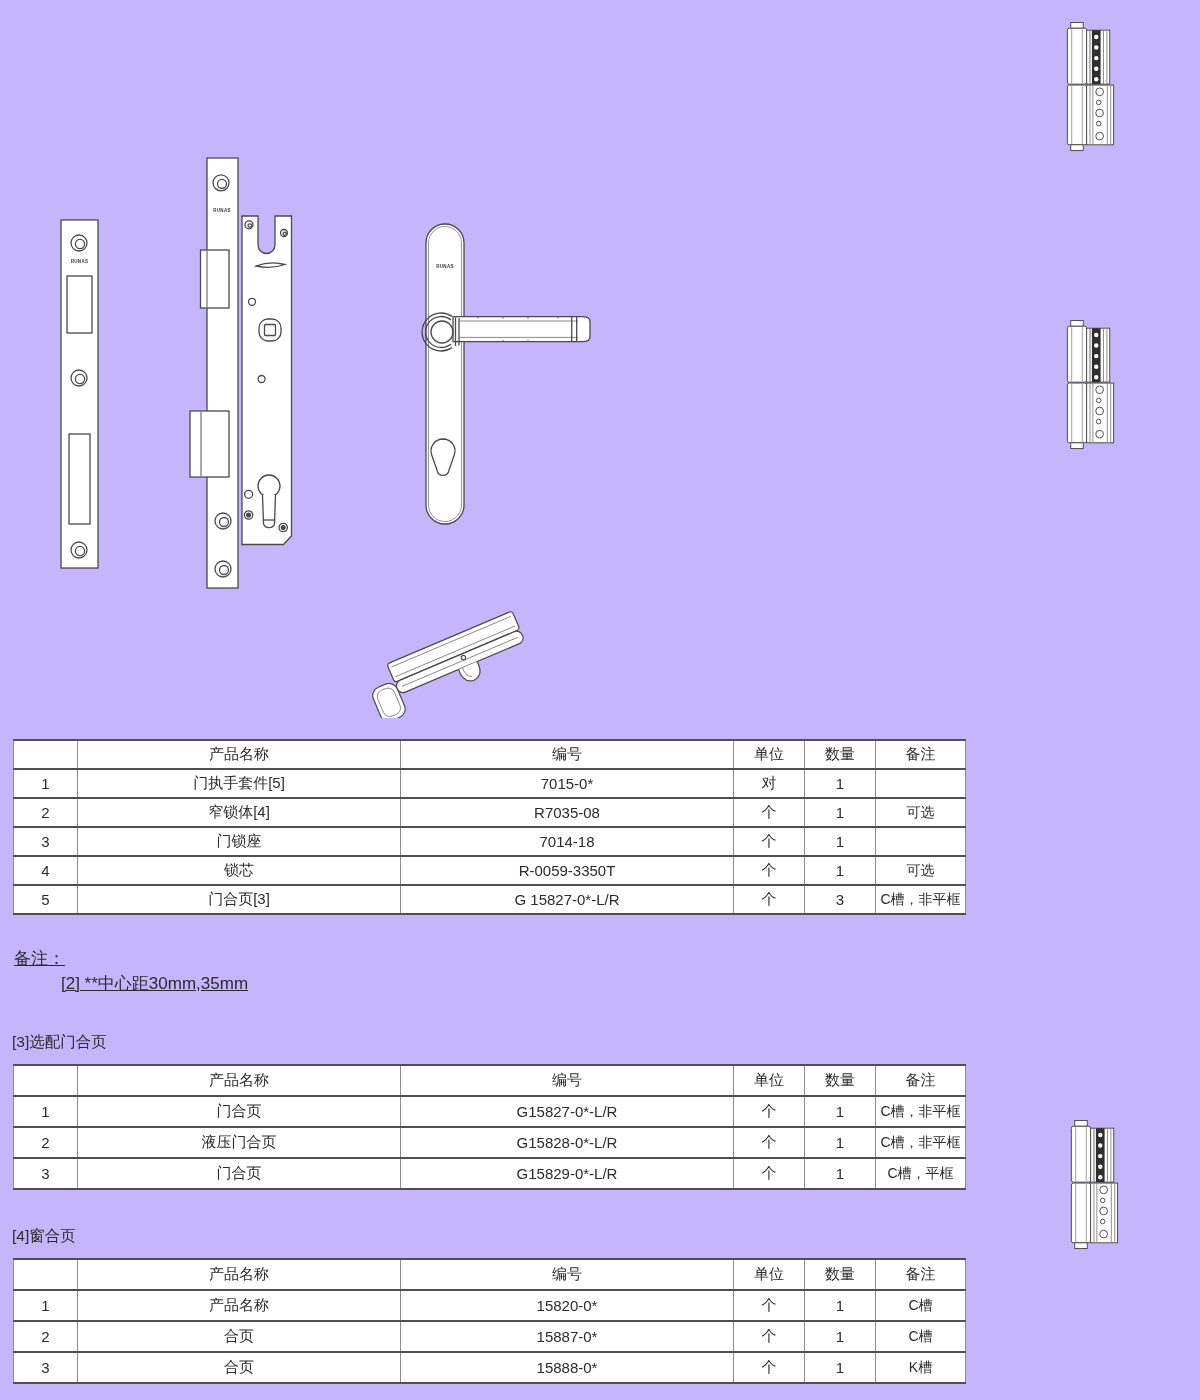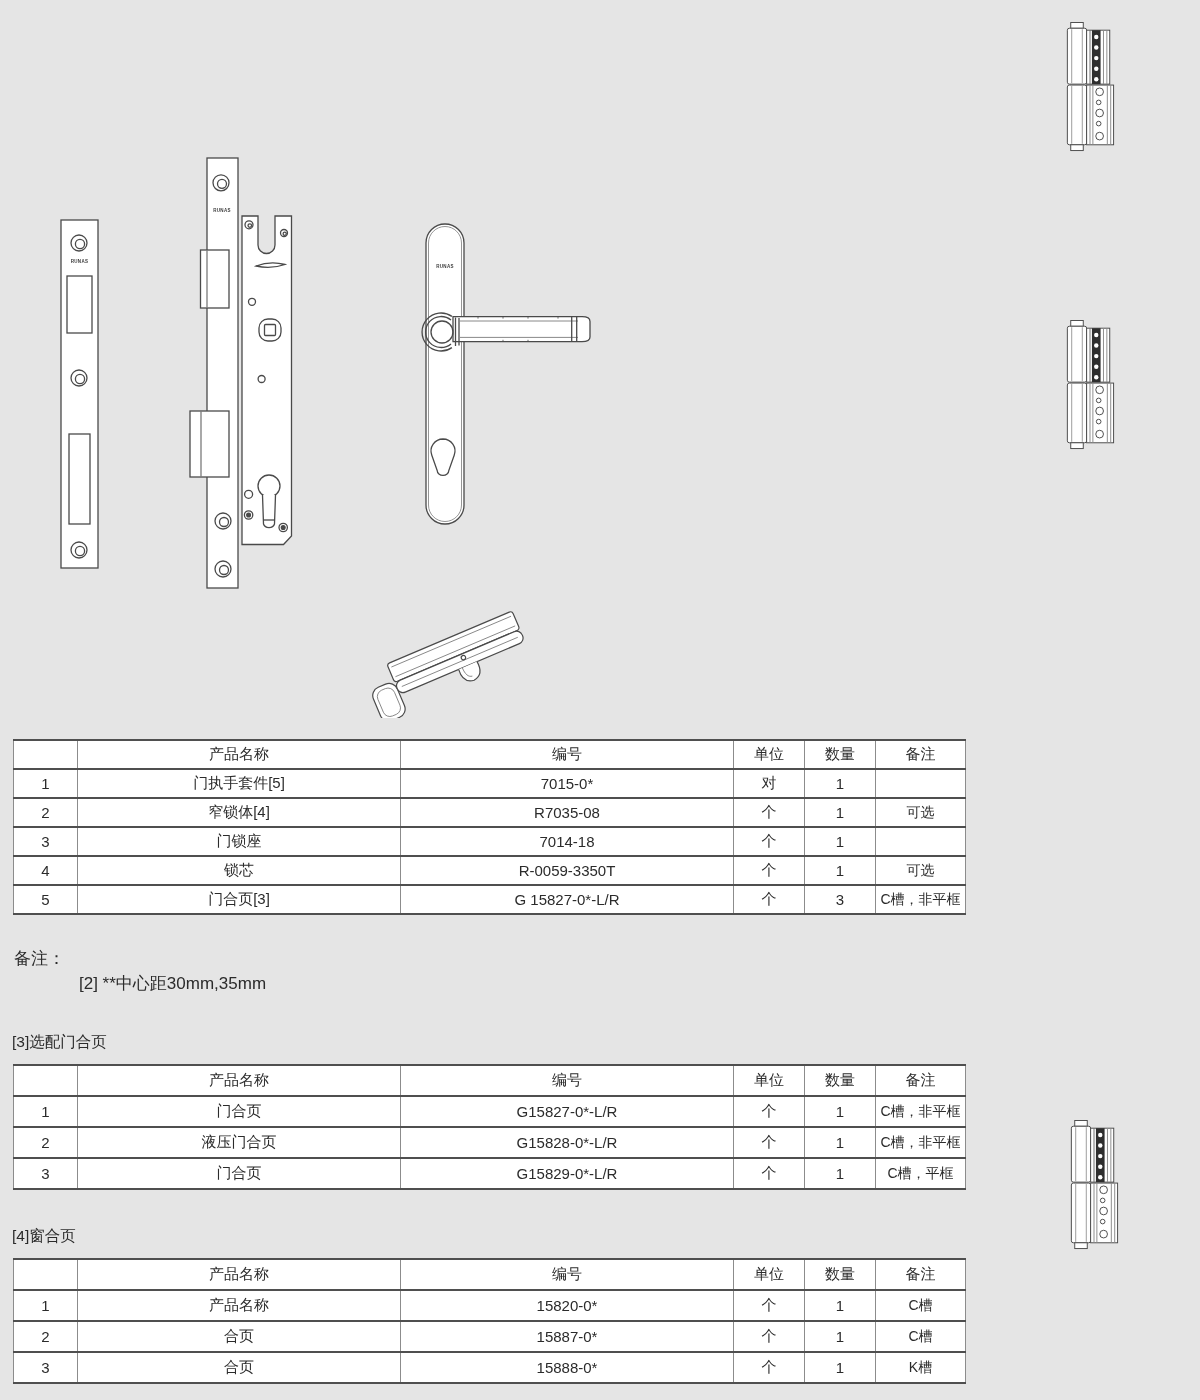--- a/index.html
+++ b/index.html
@@ -1,29 +1,29 @@
 <!DOCTYPE html>
 <html><head>
 <meta charset="utf-8">
 <style>
   html,body{margin:0;padding:0;background:#fff;}
-  .page{position:relative;width:1200px;height:1400px;background:#e5e5e5;overflow:hidden;
+  .page{position:relative;width:1200px;height:1400px;background:#c4b5fd;overflow:hidden;
         font-family:"Liberation Sans","DejaVu Sans",sans-serif;color:#2b2b2b;}
   .drawing{position:absolute;}
   svg text.logo{font-family:"Liberation Sans",sans-serif;font-size:4.5px;font-weight:bold;
         fill:#3a3a3a;letter-spacing:.3px;text-anchor:middle;}
   .ptable{position:absolute;border-collapse:collapse;table-layout:fixed;background:#fff;}
   .ptable td{border-left:1px solid #8c8c8c;border-right:1px solid #8c8c8c;
         border-top:2px solid #4f4f4f;border-bottom:2px solid #4f4f4f;
         text-align:center;vertical-align:middle;font-size:15px;padding:0;height:27px;color:#2b2b2b;}
   .ptable.h29 td{height:29px;}
   .ptable td.small{font-size:14px;}
   .notes{position:absolute;left:14px;top:946px;font-size:17px;line-height:25px;color:#2b2b2b;}
-  .notes .nrow{display:flex;}
-  .notes .indent{margin-left:65px;}
+  .notes .nrow{display:flex;text-decoration:underline;}
+  .notes .indent{margin-left:47px;}
   .sec-heading{position:absolute;left:12px;font-size:15.5px;color:#2b2b2b;text-align:center;}
 </style>
 </head>
 <body>
 
 <div class="page">
 
   <svg width="0" height="0" style="position:absolute" aria-hidden="true">
     <defs>
       <g id="hinge-shape" stroke="#4a4a4a" fill="none" stroke-width="1">

